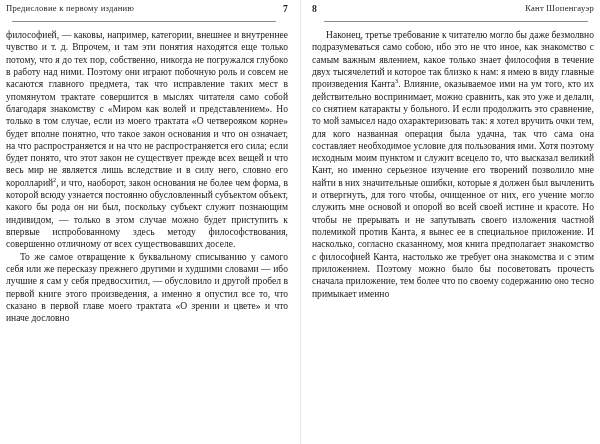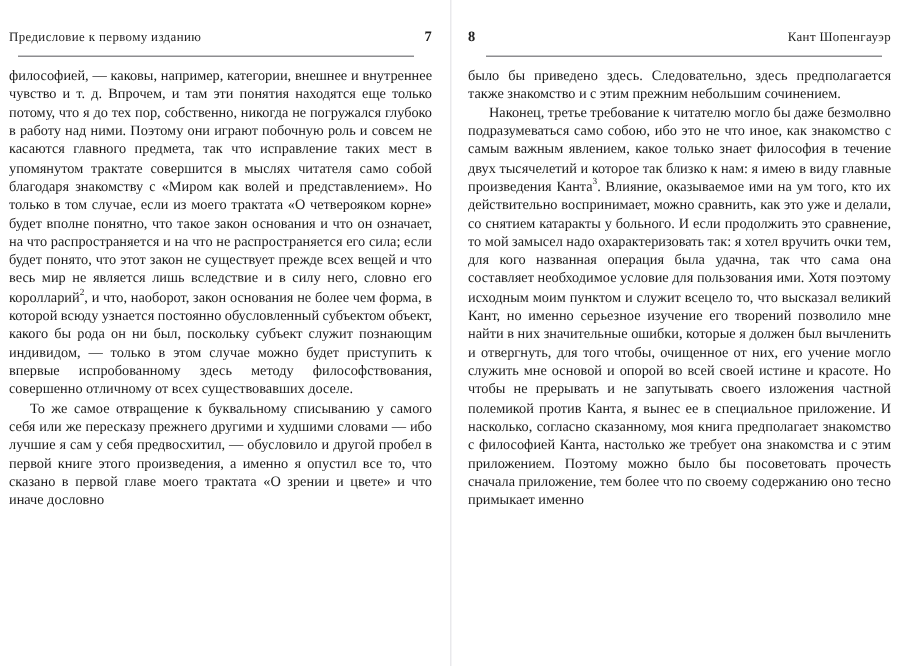--- a/index.html
+++ b/index.html
@@ -53,21 +53,20 @@
   .runhead {
     position: relative;
     height: 19px;
     display: flex;
     align-items: flex-start;
     font-family: "Liberation Serif", "DejaVu Serif", serif;
     font-size: 8.6px;
     letter-spacing: 0.25px;
     color: #1d1d1d;
     padding-top: 3px;
-    margin-top: 16px;
   }
   .runhead.left-head {
     justify-content: space-between;
   }
   .runhead.right-head {
     justify-content: space-between;
   }
   .runhead-title {
     white-space: nowrap;
   }
@@ -134,20 +133,19 @@
 
   <div class="page page-right">
 
     <div class="runhead right-head">
       <span class="folio">8</span>
       <span class="runhead-title">Кант Шопенгауэр</span>
       <div class="rule"></div>
     </div>
 
     <div class="body-text">
-      <p><span>было бы приведено здесь. Следовательно, здесь предполагается также знакомство и с этим прежним небольшим сочинением.</span></p>
 
       <p class="indent"><span>Наконец, третье требование к читателю могло бы даже безмолвно подразумеваться само собою, ибо это не что иное, как знакомство с самым важным явлением, какое только знает философия в течение двух тысячелетий и которое так близко к нам: я имею в виду главные произведения Канта</span><sup>3</sup><span>. Влияние, оказываемое ими на ум того, кто их действительно воспринимает, можно сравнить, как это уже и делали, со снятием катаракты у больного. И если продолжить это сравнение, то мой замысел надо охарактеризовать так: я хотел вручить очки тем, для кого названная операция была удачна, так что сама она составляет необходимое условие для пользования ими. Хотя поэтому исходным моим пунктом и служит всецело то, что высказал великий Кант, но именно серьезное изучение его творений позволило мне найти в них значительные ошибки, которые я должен был вычленить и отвергнуть, для того чтобы, очищенное от них, его учение могло служить мне основой и опорой во всей своей истине и красоте. Но чтобы не прерывать и не запутывать своего изложения частной полемикой против Канта, я вынес ее в специальное приложение. И насколько, согласно сказанному, моя книга предполагает знакомство с философией Канта, настолько же требует она знакомства и с этим приложением. Поэтому можно было бы посоветовать прочесть сначала приложение, тем более что по своему содержанию оно тесно примыкает именно</span></p>
     </div>
 
   </div>
 
 </div>
 
 </body></html>

